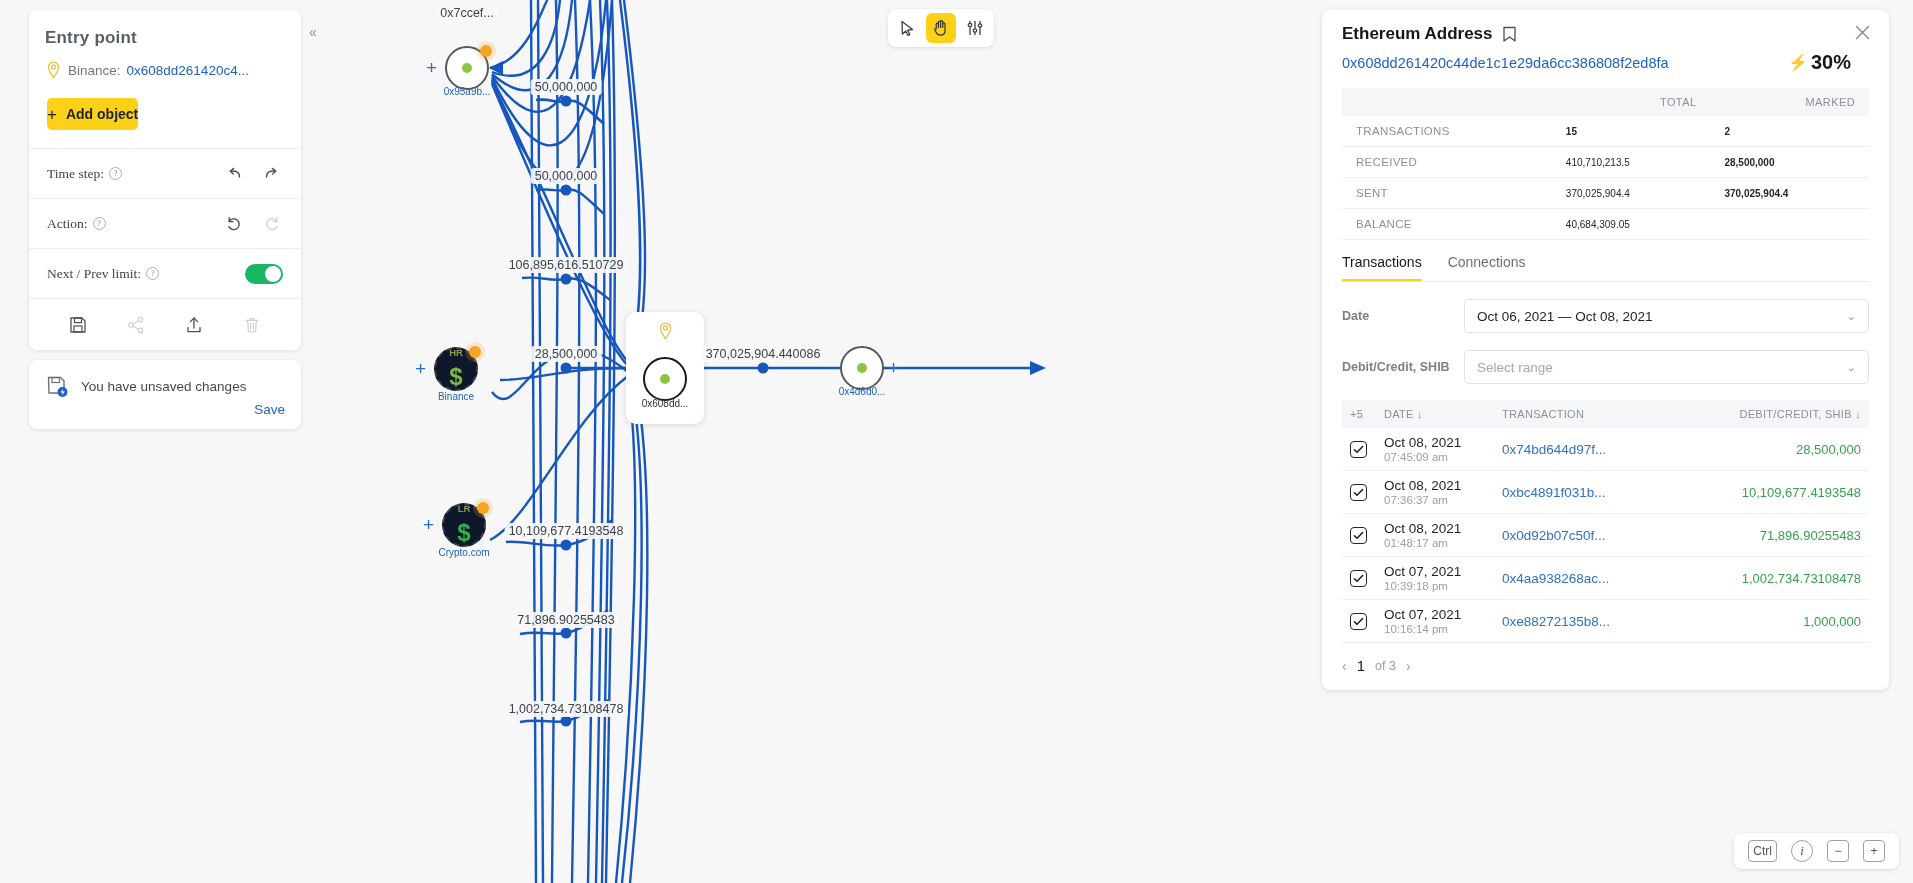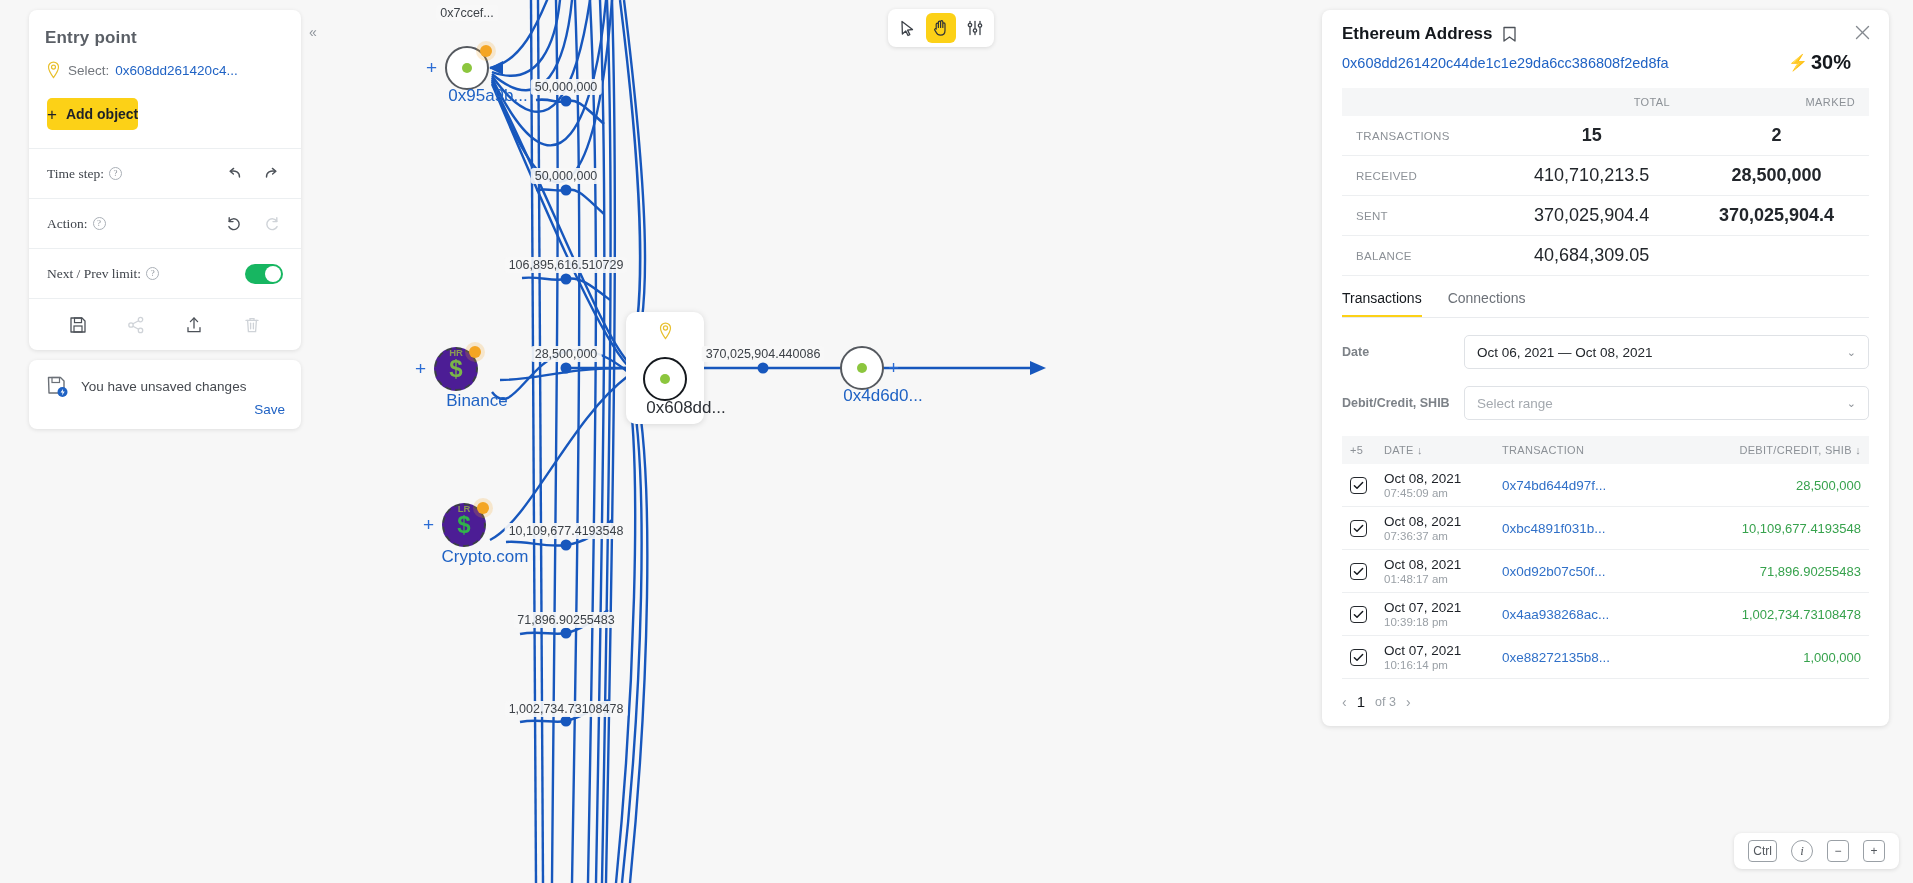--- a/index.html
+++ b/index.html
@@ -94,38 +94,38 @@
     width: 30px; height: 30px; border: none; border-radius: 6px; background: none;
     display: flex; align-items: center; justify-content: center; cursor: pointer;
     color: #3c4148;
   }
   .tool-btn.active { background: #fcd117; }
 
   
   .node { position: absolute; z-index: 6; }
   .node-label {
     position: absolute; left: 50%; transform: translateX(-50%);
-    top: 40px; white-space: nowrap; font-size: 17px; color: #1f62c4; margin-left: 21px;
+    top: 40px; white-space: nowrap; font-size: 10px; color: #1f62c4;
   }
   .node-label.dark { color: #2b2f35; }
   .circle-node {
     width: 44px; height: 44px; border-radius: 50%; background: #fff;
     border: 2px solid #55595f; display: flex; align-items: center; justify-content: center;
     position: relative;
   }
   .circle-node.thick { border: 2.5px solid #15191e; }
   .dot-green { width: 10px; height: 10px; border-radius: 50%; background: #8cc63e; }
   .badge-orange {
     position: absolute; right: -5px; top: -3px; width: 12px; height: 12px;
     border-radius: 50%; background: #f4a523; box-shadow: 0 0 0 4px rgba(244,165,35,.20);
   }
   .plus-handle { position: absolute; font-size: 19px; color: #2b6cd4; cursor: pointer; line-height: 1; }
   .dashed-node {
-    width: 44px; height: 44px; border-radius: 50%; background: #4c1d95;
-    border: 2px dashed #3b3f45; display: flex; align-items: center; justify-content: center;
+    width: 44px; height: 44px; border-radius: 50%; background: #0f172a;
+    border: 2px dashed #3b3f45; display: flex; align-items: flex-end; justify-content: center;
     position: relative;
   }
   .dollar { font-size: 24px; font-weight: 700; color: #7ab648; line-height: 1; }
   .dollar.bright { color: #31b34a; }
   .tag-mini {
     position: absolute; top: -2px; left: 50%; transform: translateX(-50%);
     font-size: 9.5px; font-weight: 700; color: #8a9a52;
   }
   .focus-card {
     position: absolute; background: #fff; border-radius: 10px;
@@ -156,21 +156,21 @@
               font-weight: 700; color: #14181d; padding-right: 18px;}
   .bolt { color: #fcc100; font-size: 16px; }
 
   table.stats { width: 527px; margin: 14px 20px 0 20px; border-collapse: collapse; }
   table.stats th {
     background: #f5f6f7; font-size: 11px; letter-spacing: .4px; color: #8c9197;
     font-weight: 400; padding: 8px 14px; text-align: right;
   }
   table.stats th.lbl { text-align: left; }
   table.stats td {
-    font-size: 18px; padding: 9px 14px; text-align: center;
+    font-size: 10px; padding: 9px 14px; text-align: left;
     border-bottom: 1px solid #edeff1; color: #22262b;
   }
   table.stats td.lbl { text-align: left; color: #8c9197; font-size: 11.5px; letter-spacing: .3px; }
   td.pos { color: #37a24d; }
   td.neg { color: #cf3a36; }
   td.bold { font-weight: 700; }
 
   .rp-tabs { display: flex; gap: 26px; margin: 14px 20px 0 20px;
              border-bottom: 1px solid #e9ebee; }
   .rp-tab { font-size: 14px; color: #6c7178; padding-bottom: 9px; cursor: pointer; }
@@ -375,21 +375,21 @@
 
   <div id="left-panel">
     <div class="card">
       <div class="lp-head">
         <div class="lp-title">Entry point</div>
         <div class="lp-addr-row">
           <svg class="pin-icon" viewBox="0 0 18 22">
             <path d="M9 1.2c-3.2 0-5.8 2.6-5.8 5.8 0 4.3 5.8 12.2 5.8 12.2s5.8-7.9 5.8-12.2c0-3.2-2.6-5.8-5.8-5.8z" fill="none" stroke="#e8c02f" stroke-width="1.4"></path>
             <circle cx="9" cy="7" r="2.3" fill="none" stroke="#e8c02f" stroke-width="1.4"></circle>
           </svg>
-          <span class="lp-addr-label">Select:</span>
+          <span class="lp-addr-label">Binance:</span>
           <span class="lp-addr-value">0x608dd261420c4...</span>
         </div>
       </div>
 
       <button class="btn-add">
         <span class="plus">+</span>
         <span>Add object</span>
       </button>
 
       <div class="lp-row">

